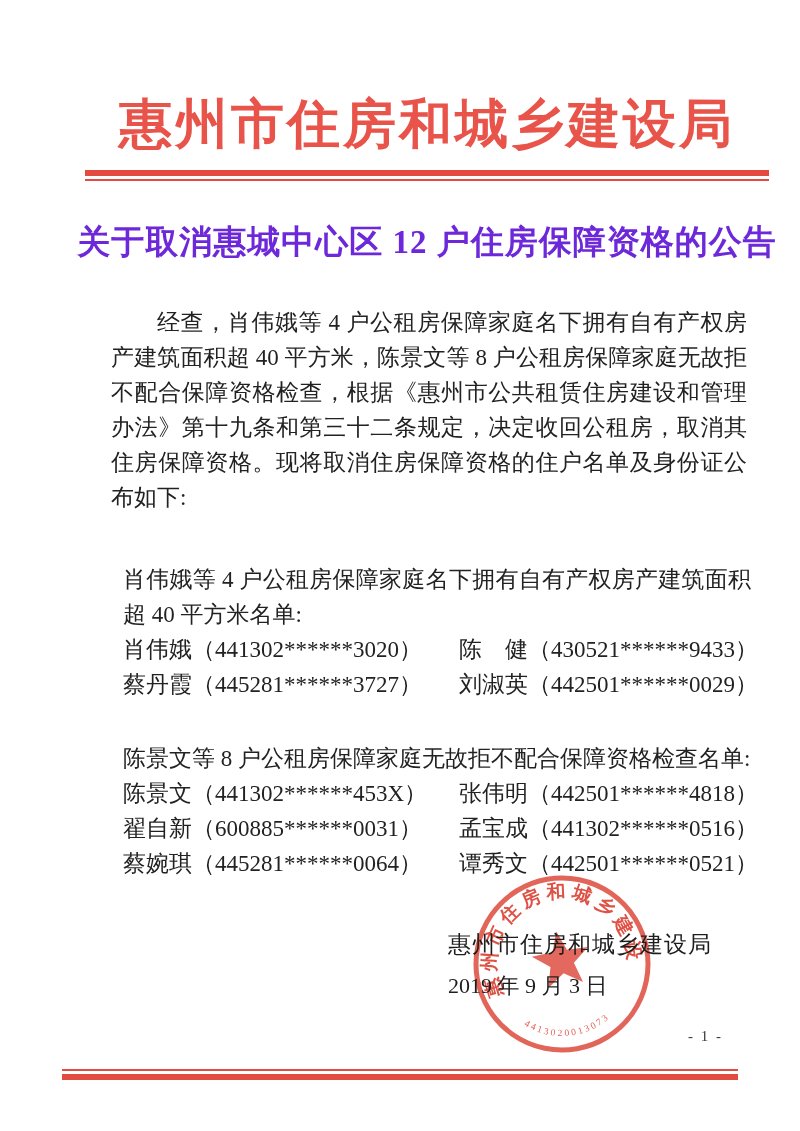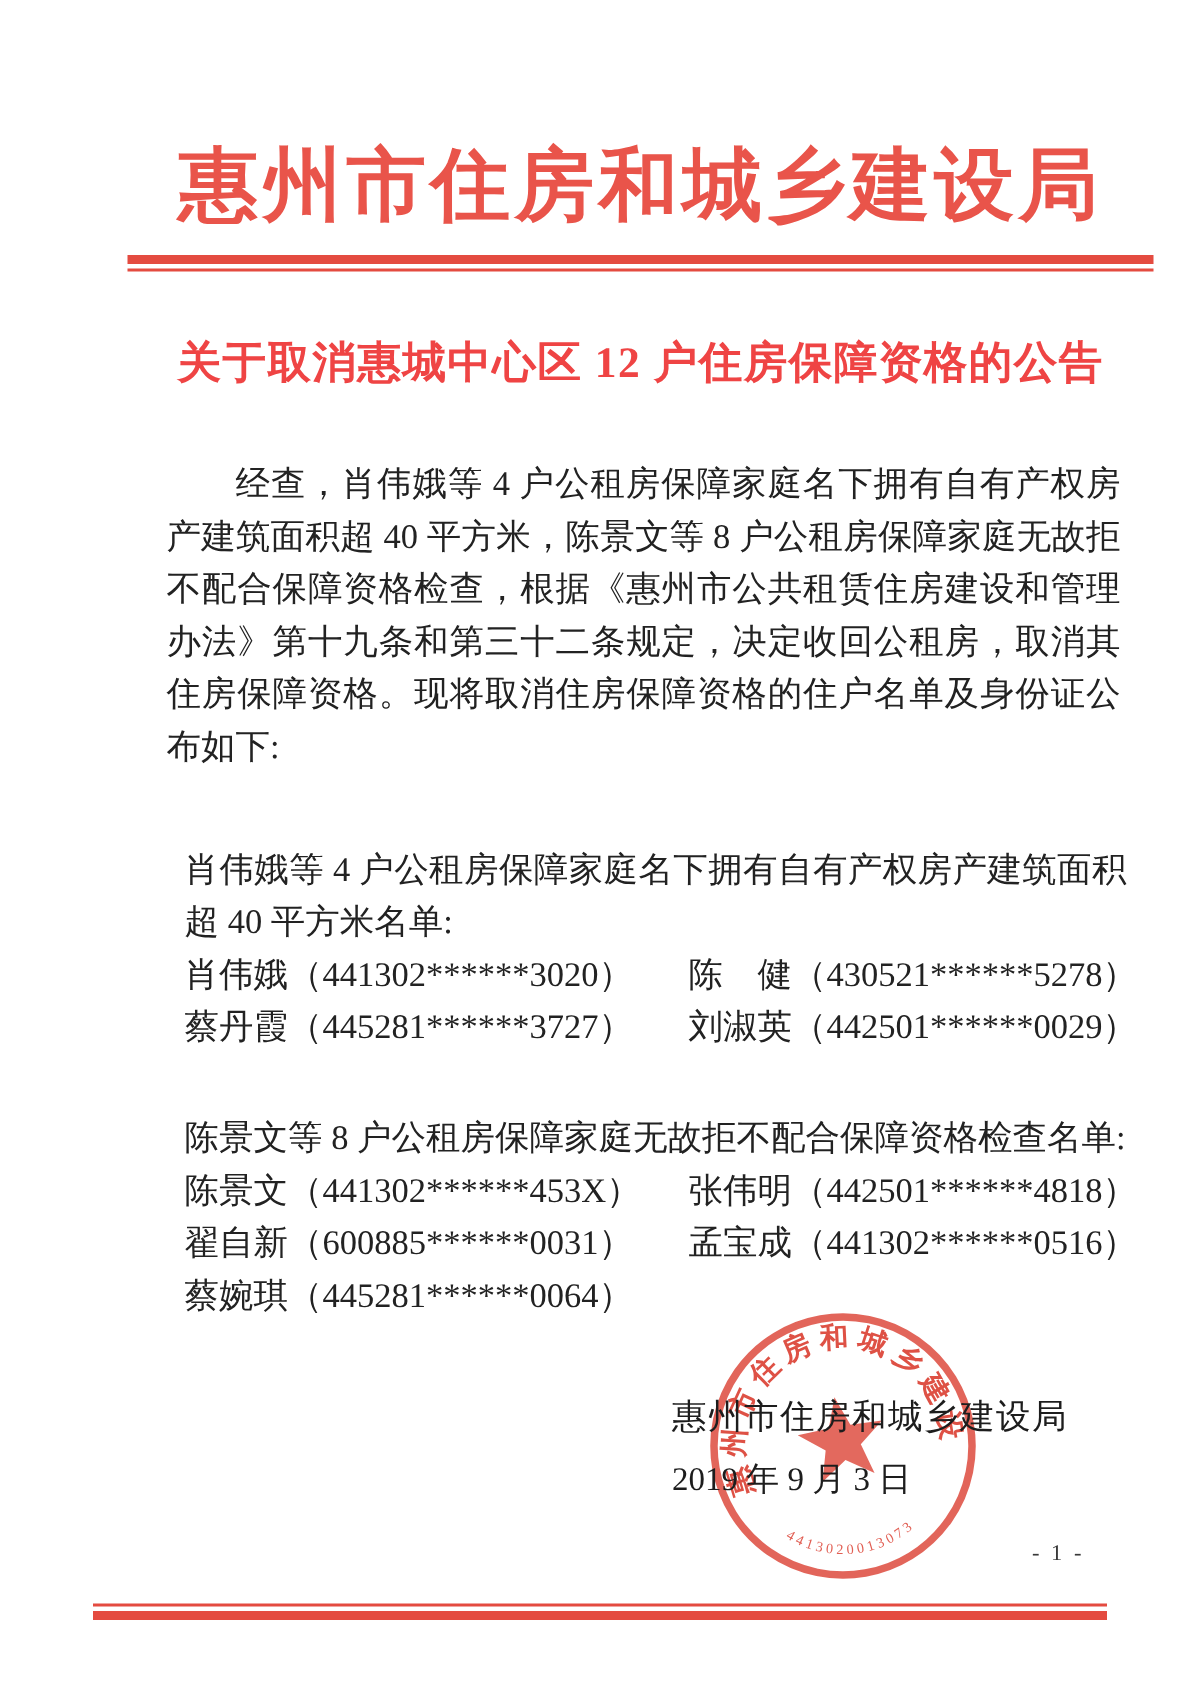--- a/index.html
+++ b/index.html
@@ -17,22 +17,22 @@
   .org-name{
     padding-top:90px;margin:0;text-align:center;color:var(--red);
     font-size:53px;line-height:68px;font-weight:700;letter-spacing:3px;white-space:nowrap;
   }
   .rule-wrap{width:684px;margin:12px auto 0;}
   .rule-thick{height:6px;background:var(--rule-red);}
   .rule-gap{height:3px;background:transparent;}
   .rule-thin{height:2px;background:var(--rule-red);}
   
   .doc-title{
-    margin:42px 40px 0;text-align:center;color:#ef4444;
-    font-size:29px;line-height:38px;font-weight:700;letter-spacing:1px;white-space:nowrap;
+    margin:42px 40px 0;text-align:center;color:#6d28d9;
+    font-size:33px;line-height:38px;font-weight:700;letter-spacing:1px;white-space:nowrap;
   }
   
   .para{
     margin:44px 80px 0 84px;font-size:23px;line-height:35px;
     text-align:justify;text-indent:2em;color:var(--ink);
   }
   .section{margin:47px 76px 0 96px;font-size:23px;line-height:35px;color:var(--ink);}
   .section + .section{margin-top:39px;}
   .section-heading{text-align:justify;}
   .entries{display:grid;grid-template-columns:336px 1fr;}
@@ -68,34 +68,35 @@
   </div>
 
   <div class="doc-title">关于取消惠城中心区 12 户住房保障资格的公告</div>
 
   <div class="para">经查，肖伟娥等 4 户公租房保障家庭名下拥有自有产权房产建筑面积超 40 平方米，陈景文等 8 户公租房保障家庭无故拒不配合保障资格检查，根据《惠州市公共租赁住房建设和管理办法》第十九条和第三十二条规定，决定收回公租房，取消其住房保障资格。现将取消住房保障资格的住户名单及身份证公布如下:</div>
 
   <div class="section">
     <div class="section-heading">肖伟娥等 4 户公租房保障家庭名下拥有自有产权房产建筑面积超 40 平方米名单:</div>
     <div class="entries">
       <div class="entry"><span>肖伟娥</span><span>（441302******3020）</span></div>
-      <div class="entry"><span>陈　健</span><span>（430521******5278）</span></div>
+      <div class="entry"><span>陈　健</span><span>（430521******9433）</span></div>
       <div class="entry"><span>蔡丹霞</span><span>（445281******3727）</span></div>
       <div class="entry"><span>刘淑英</span><span>（442501******0029）</span></div>
     </div>
   </div>
 
   <div class="section">
     <div class="section-heading">陈景文等 8 户公租房保障家庭无故拒不配合保障资格检查名单:</div>
     <div class="entries">
       <div class="entry"><span>陈景文</span><span>（441302******453X）</span></div>
       <div class="entry"><span>张伟明</span><span>（442501******4818）</span></div>
       <div class="entry"><span>翟自新</span><span>（600885******0031）</span></div>
       <div class="entry"><span>孟宝成</span><span>（441302******0516）</span></div>
       <div class="entry"><span>蔡婉琪</span><span>（445281******0064）</span></div>
+      <div class="entry"><span>谭秀文</span><span>（442501******0521）</span></div>
     </div>
   </div>
 
   <svg class="seal" viewBox="0 0 200 200" aria-hidden="true">
     <g transform="rotate(-10 100 100)">
       <circle cx="100" cy="100" r="86" fill="none" stroke="#dc4336" stroke-width="5" opacity="0.82"></circle>
       <polygon points="100,67 107.3,86.9 128.5,87.7 111.9,100.9 117.6,121.3 100,109.5 82.4,121.3 88.1,100.9 71.5,87.7 92.7,86.9" fill="#dc4336" opacity="0.8"></polygon>
       <path id="seal-arc-top" d="M 38 122.5 A 66 66 0 1 1 162 122.5" fill="none"></path>
       <path id="seal-arc-bottom" d="M 44.8 146.3 A 72 72 0 0 0 155.2 146.3" fill="none"></path>
       <text class="seal-ring-text"><textPath href="#seal-arc-top" startOffset="3">惠州市住房和城乡建设局</textPath></text>

